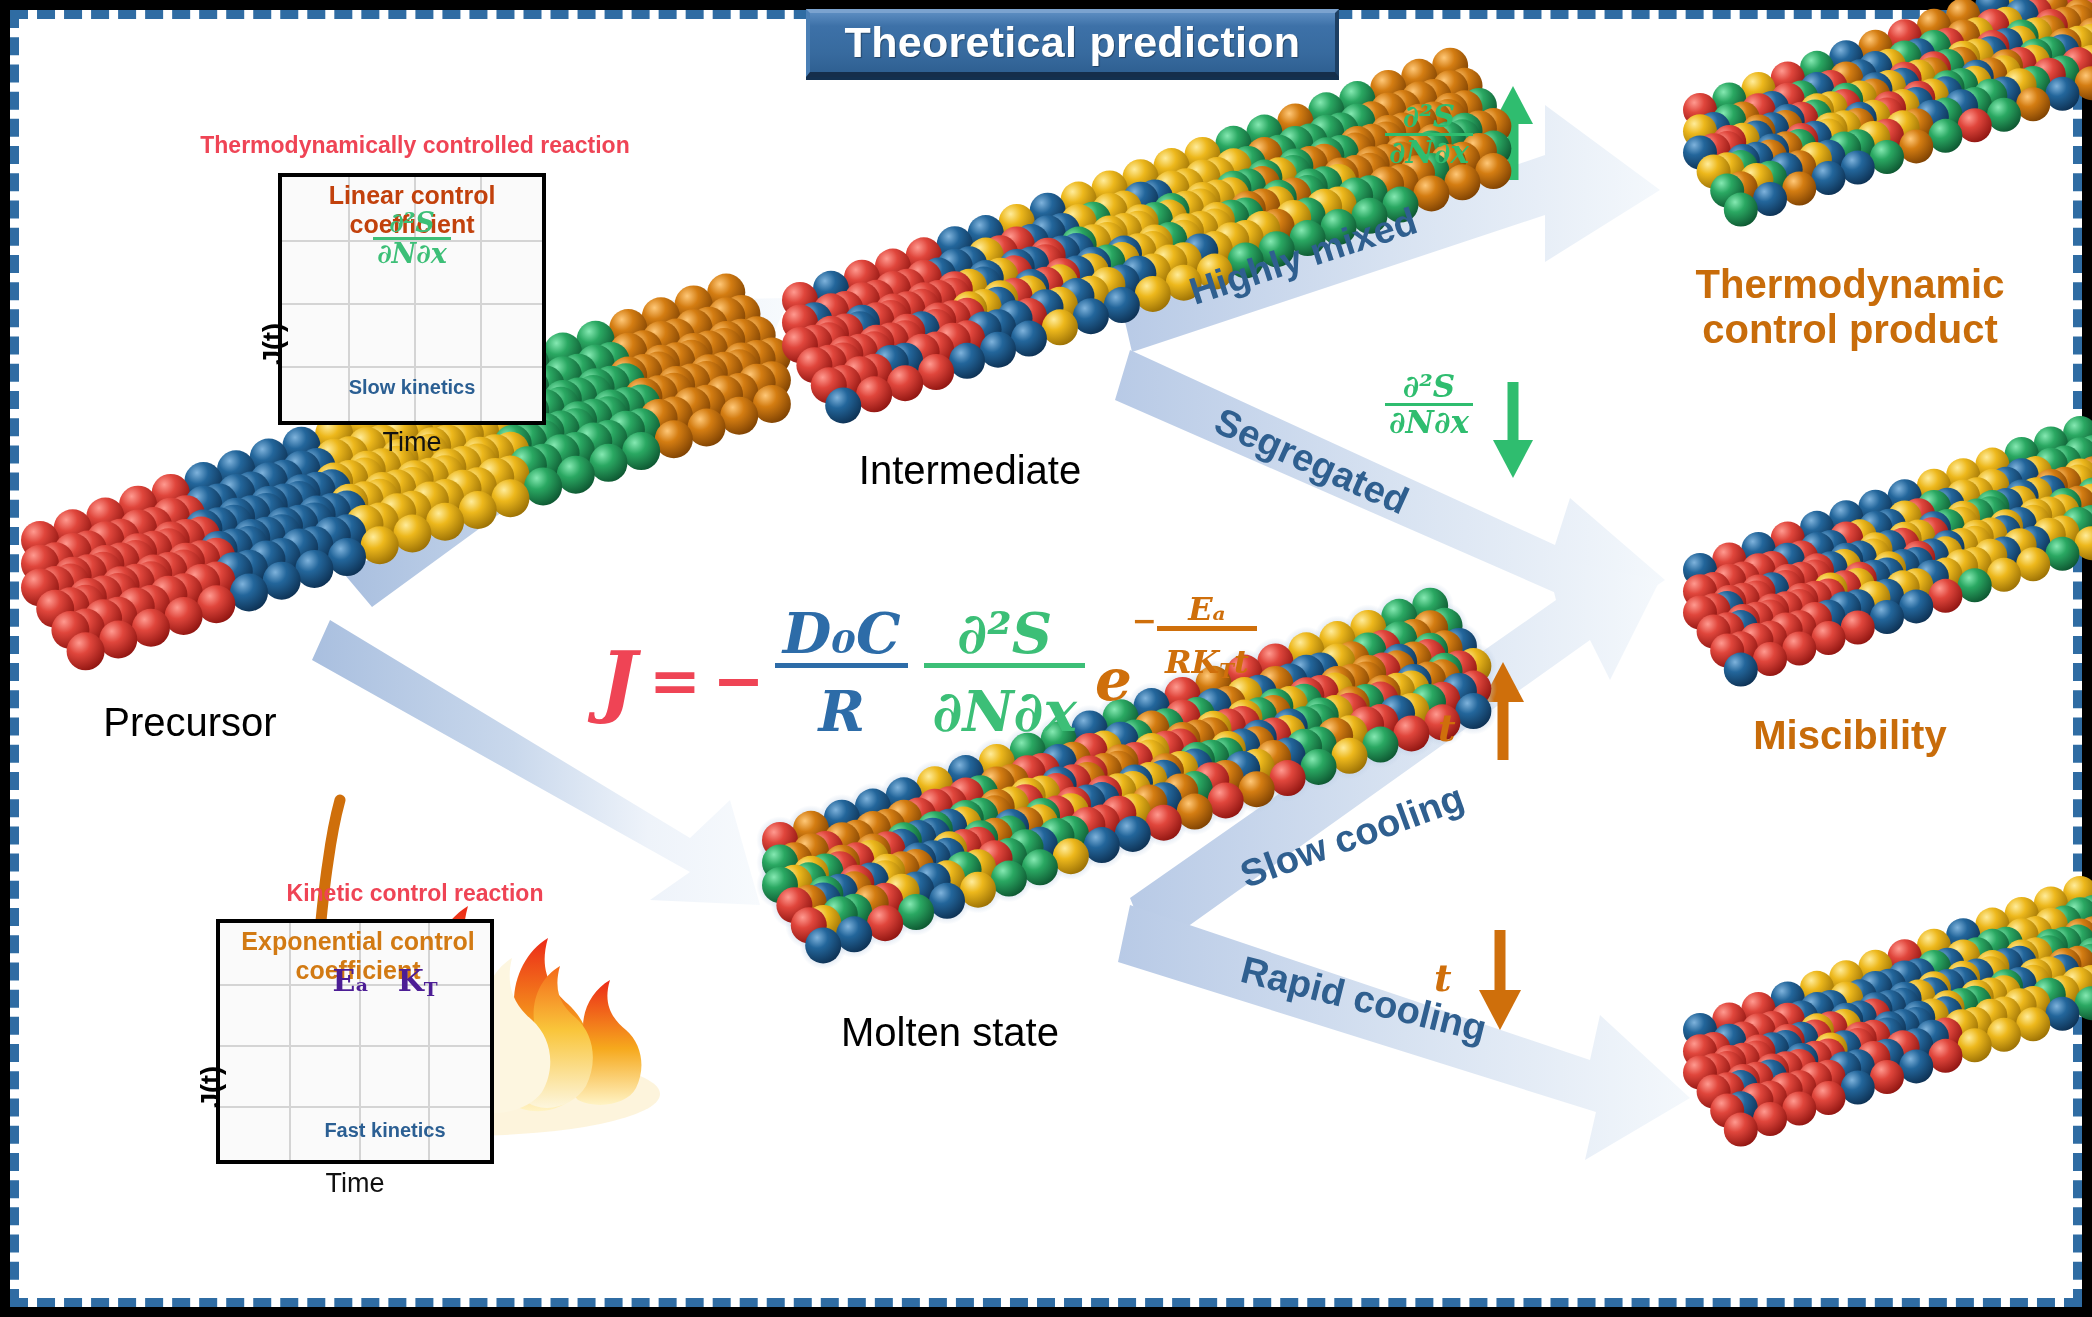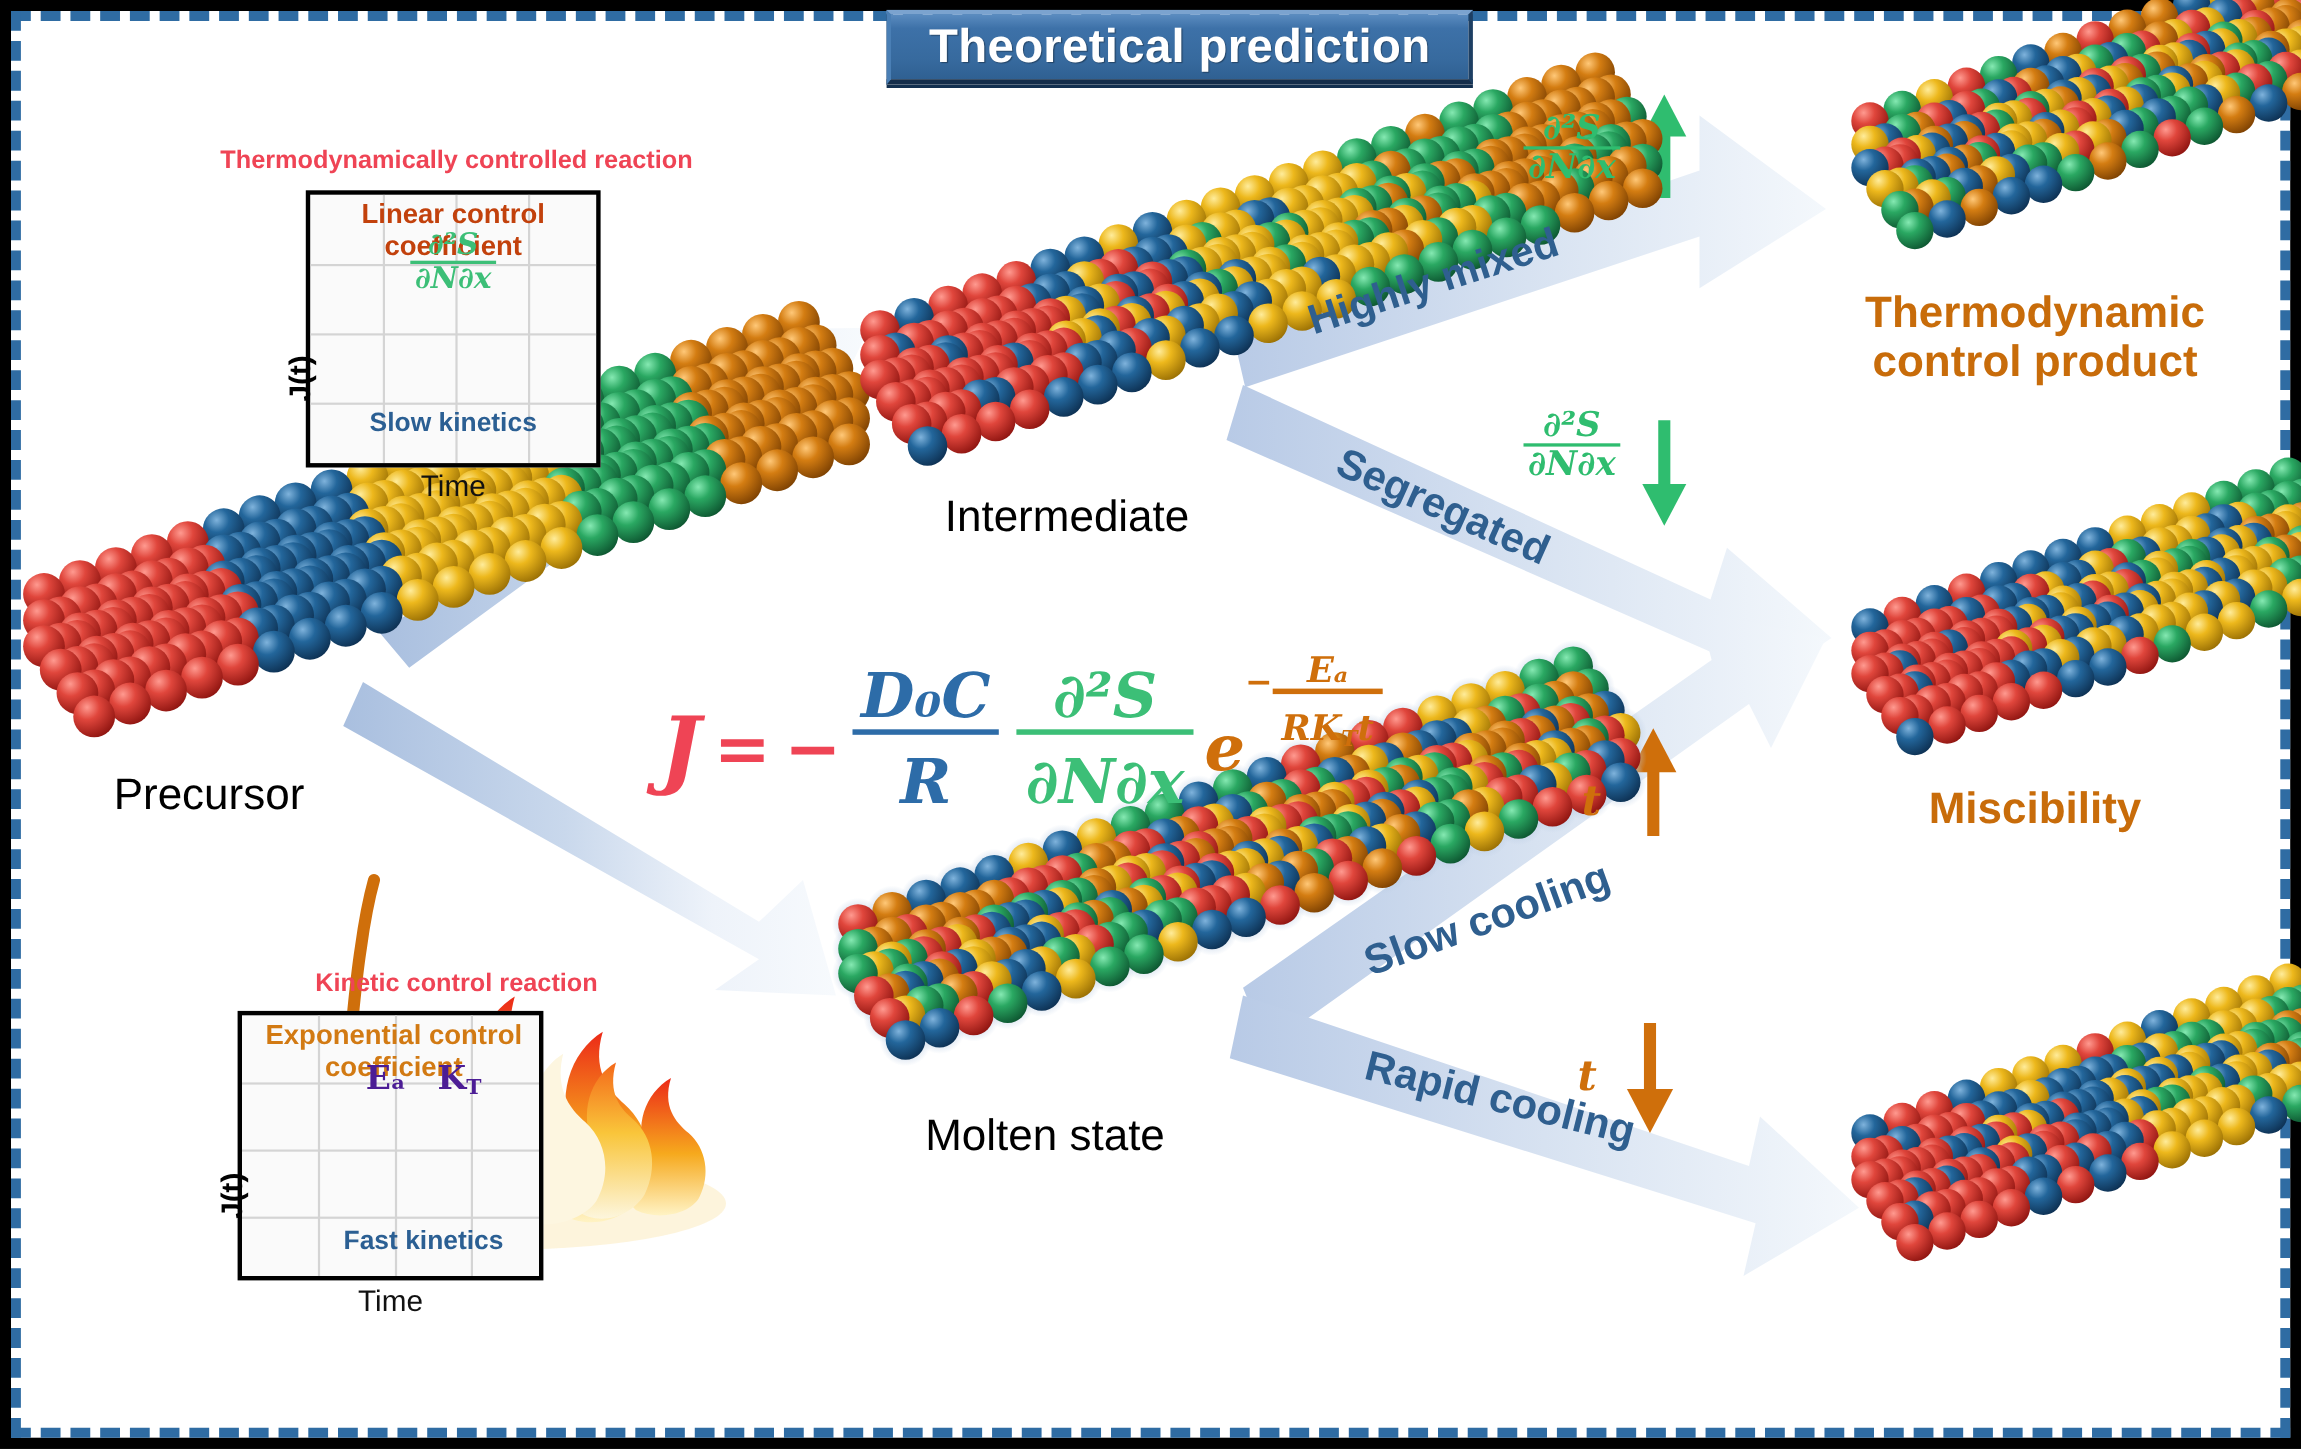--- a/index.html
+++ b/index.html
@@ -29,21 +29,21 @@
   .grid-h{height:2px;left:0;right:0;}
   .ylab{position:absolute;font-size:27px;font-weight:bold;color:#000;
     transform:rotate(-90deg);transform-origin:left top;white-space:nowrap;}
   .xlab{position:absolute;width:100%;text-align:center;font-size:27px;color:#111;}
   .in-title{position:absolute;width:100%;text-align:center;font-weight:bold;}
   .frac{display:inline-block;text-align:center;line-height:1.05;font-style:italic;
         font-family:"DejaVu Serif",serif;font-weight:bold;}
   .frac .num{display:block;padding:0 4px;}
   .frac .den{display:block;border-top:3px solid currentColor;padding:0 4px;}
   .kinetics{position:absolute;width:100%;text-align:center;font-weight:bold;
-    font-size:24px;color:#2b5f93;}
+    font-size:20px;color:#2b5f93;}
 
   
   #equation{position:absolute;left:600px;top:585px;width:760px;height:190px;
     display:flex;align-items:center;font-family:"DejaVu Serif",serif;font-style:italic;font-weight:bold;}
   #equation .J{color:#ef4455;font-size:78px;}
   #equation .eq{color:#ef4455;font-size:62px;margin:0 12px;}
   #equation .minus{color:#ef4455;font-size:62px;margin-right:10px;}
   .bigfrac{display:inline-block;text-align:center;line-height:1.02;font-size:56px;}
   .bigfrac .num{display:block;padding:0 8px;}
   .bigfrac .den{display:block;border-top:5px solid currentColor;padding:15px 8px;}

